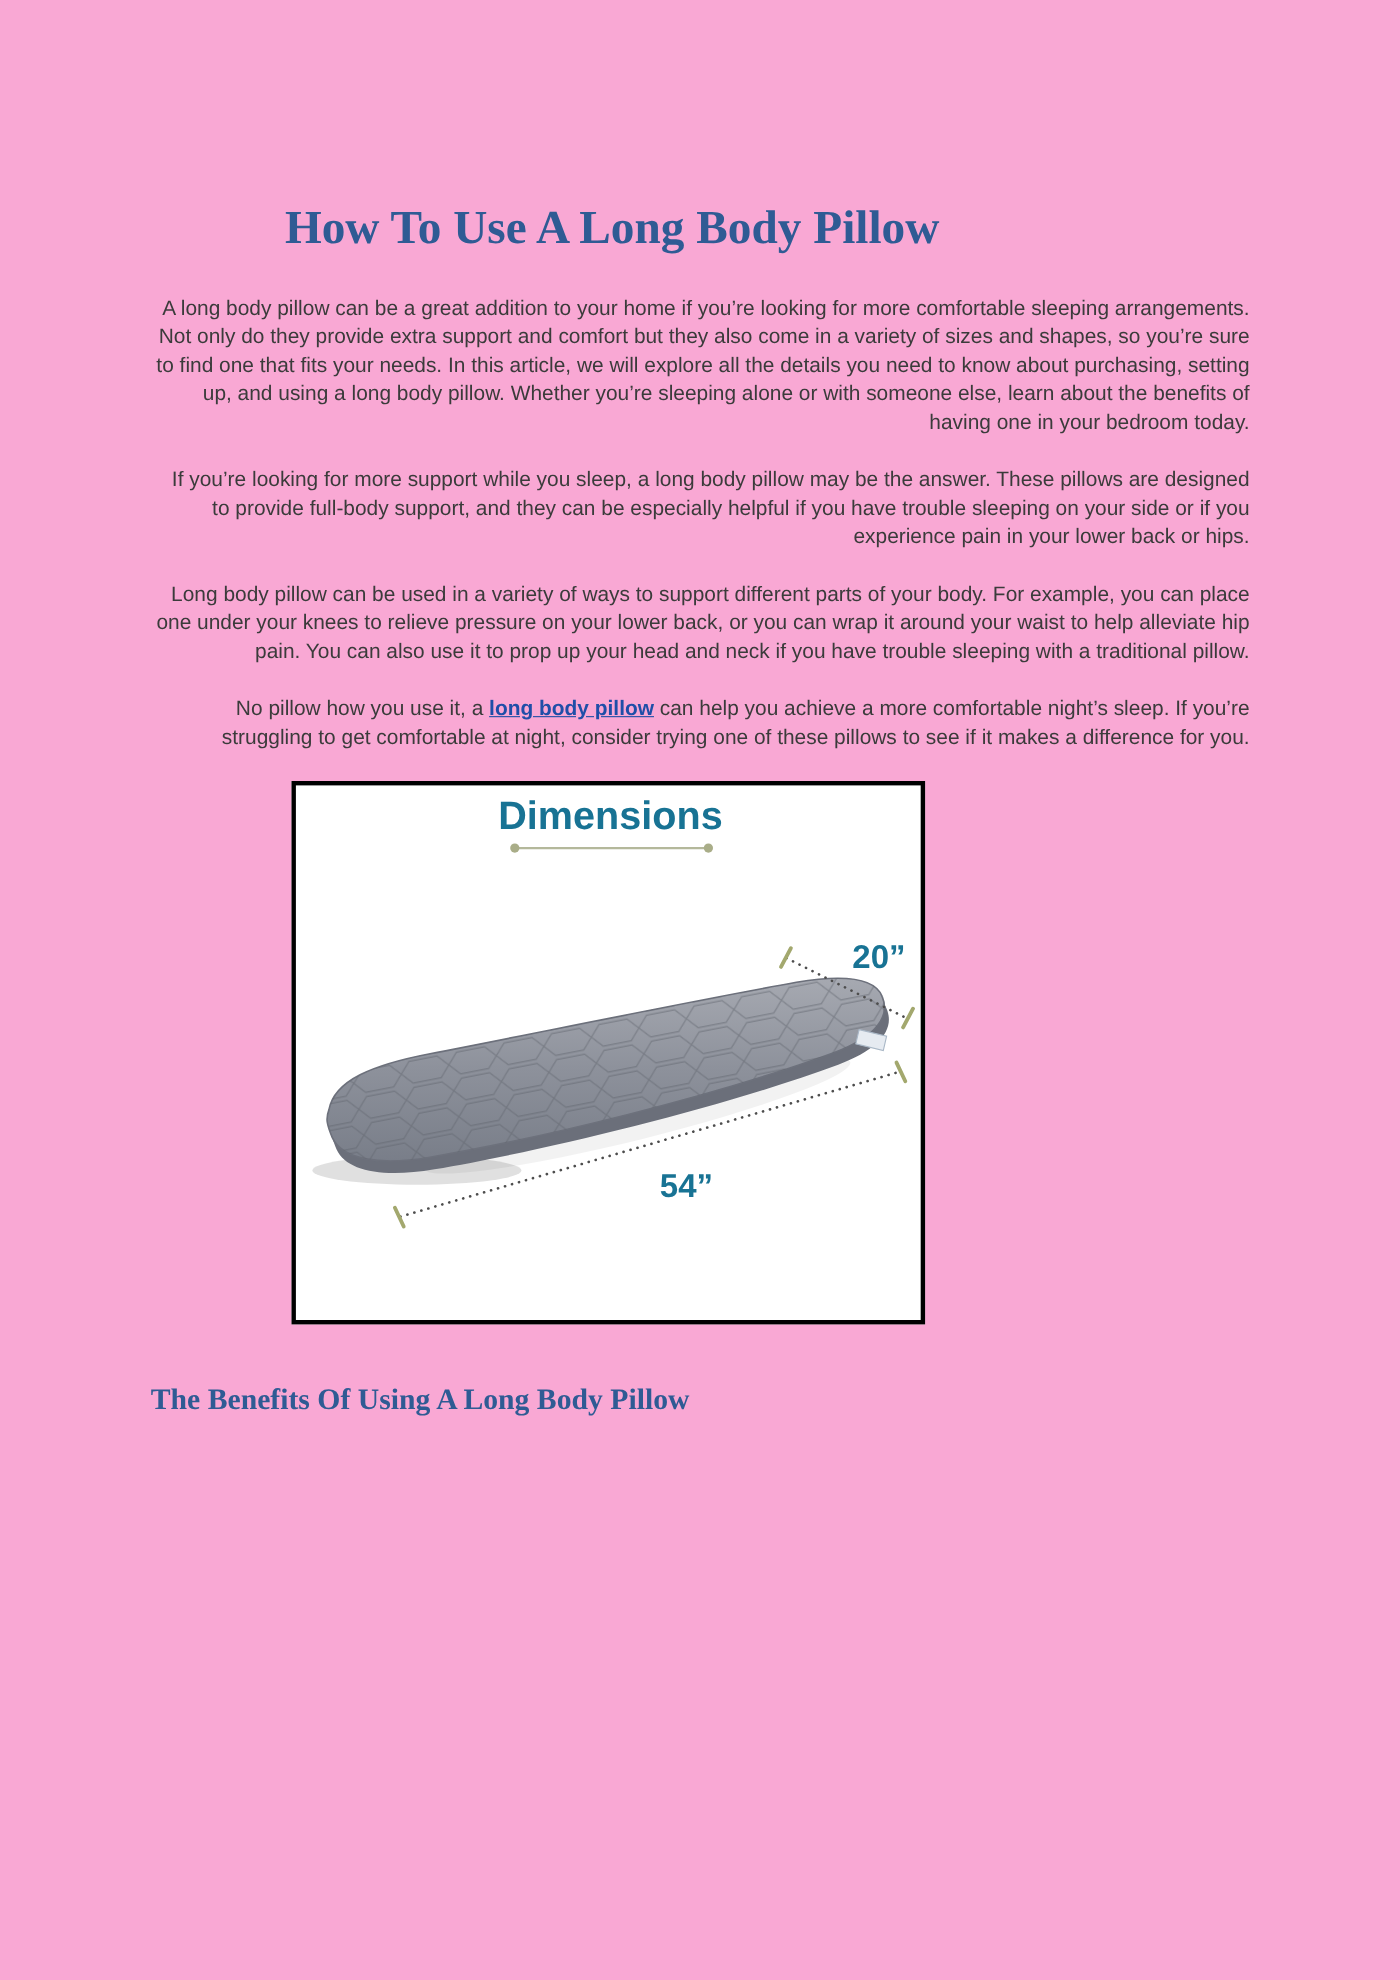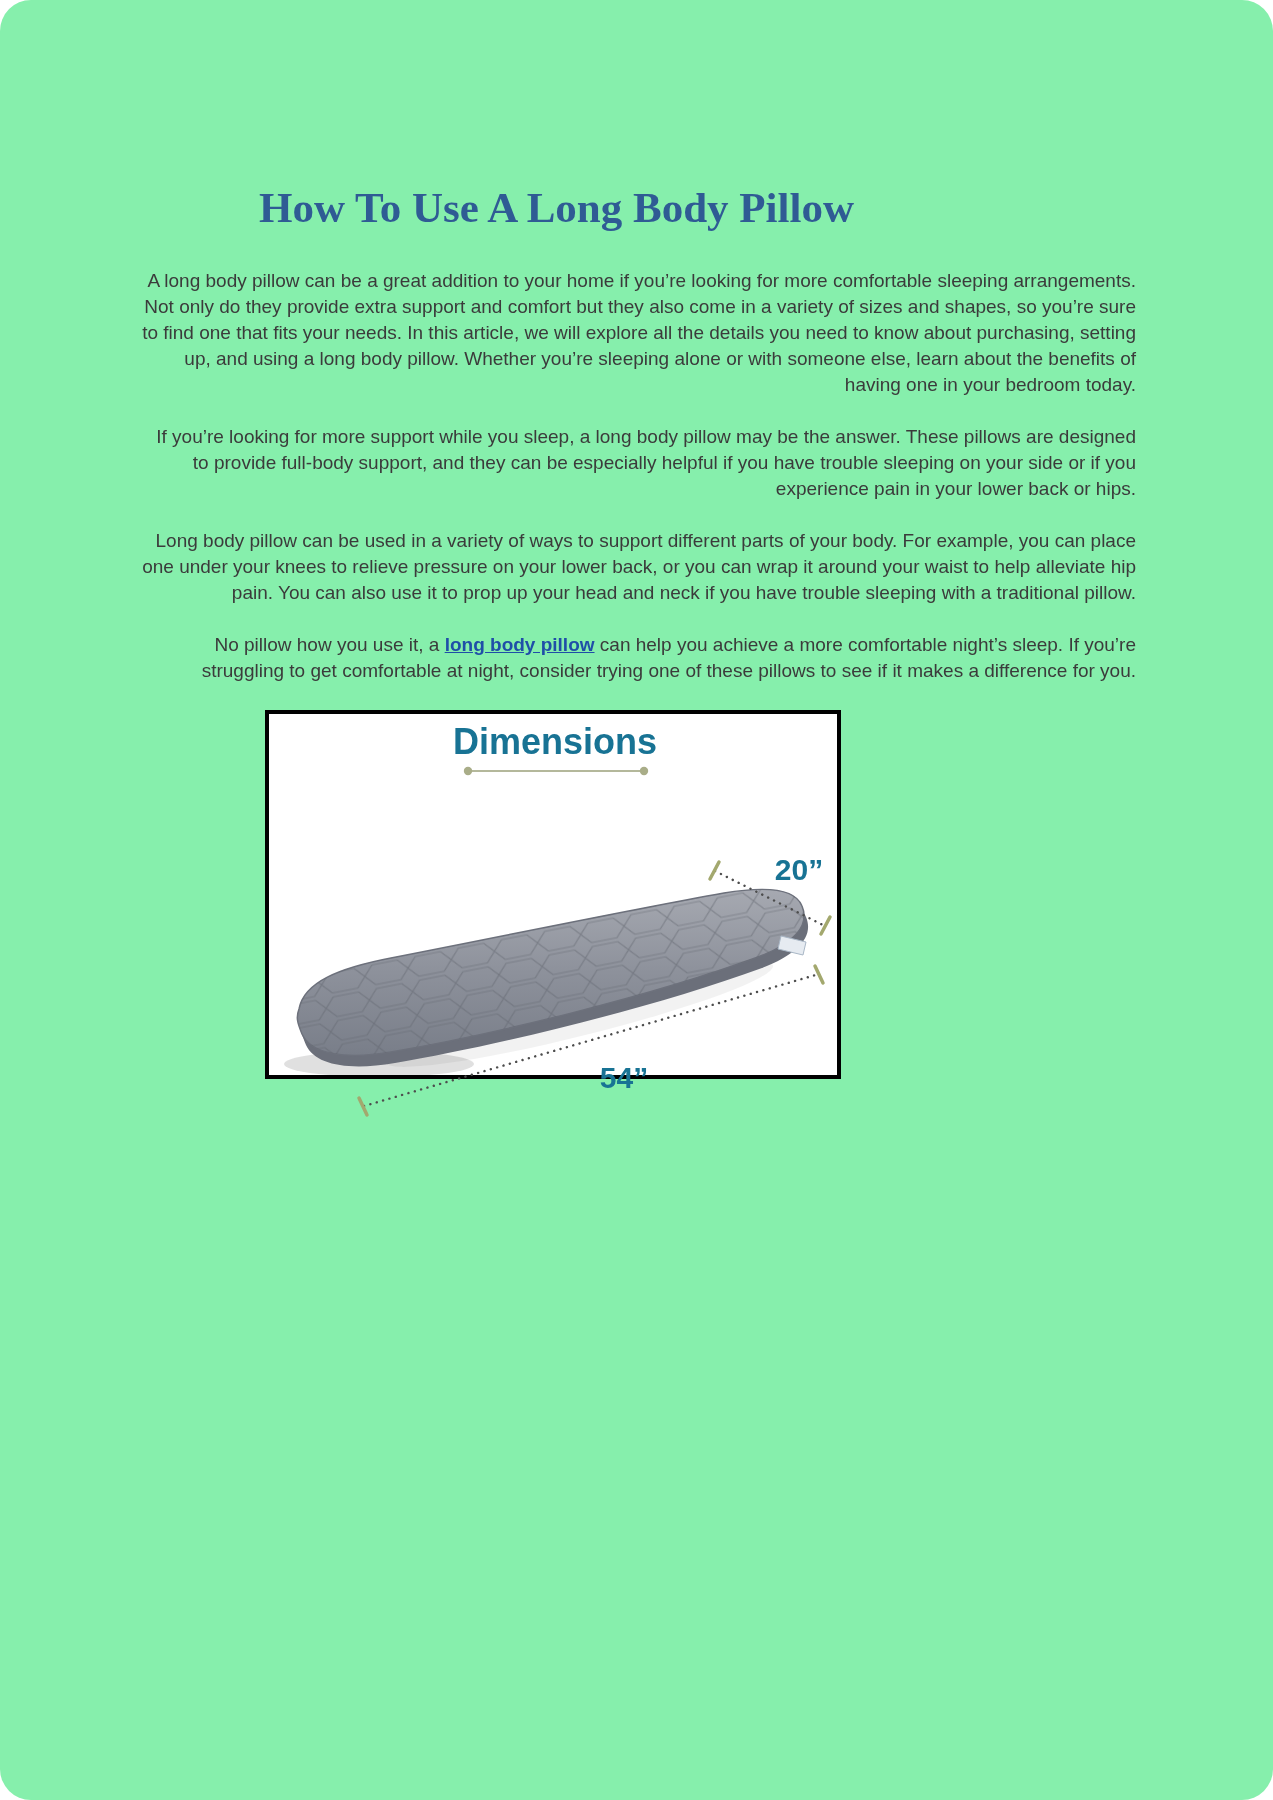--- a/index.html
+++ b/index.html
@@ -1,24 +1,23 @@
 <!DOCTYPE html>
 <html><head>
 <meta charset="utf-8">
 <style>
   * { box-sizing: border-box; }
   html, body { margin: 0; padding: 0; background: #ffffff; }
   .page {
     width: 1273px;
     height: 1800px;
-    background: #86efac;
+    background: #f9a8d4;
     font-family: "Liberation Sans", sans-serif;
     color: #3b3b3b;
     overflow: hidden;
-    border-radius: 31px;
   }
   .content { padding: 183px 137px 0 137px; }
   h1.doc-title {
     font-family: "Liberation Serif", serif;
     font-weight: 700;
     color: #2f5b94;
     font-size: 43px;
     line-height: 1.15;
     text-align: center;
     margin: 0 160px 36px 0;
@@ -40,21 +39,21 @@
   a.inline-link {
     color: #1f4ea8;
     font-weight: 700;
     text-decoration: underline;
     cursor: pointer;
     margin-top: 40px;
   }
   figure.dim-figure {
     margin: 18px 0 52px 128px;
     width: 576px;
-    height: 369px;
+    height: 494px;
     border: 4px solid #000000;
     background: #ffffff;
     padding: 0;
   }
   figure.dim-figure svg { display: block; }
 </style>
 </head>
 <body>
 
 <div class="page">
@@ -114,16 +113,17 @@
 
         <g>
           <line x1="95" y1="392" x2="550" y2="260" stroke="#4d4d4d" stroke-width="2.4" stroke-dasharray="0.1 6.5" stroke-linecap="round"></line>
           <line x1="90" y1="384" x2="98" y2="401" stroke="#a3a86e" stroke-width="3.5" stroke-linecap="round"></line>
           <line x1="546" y1="252" x2="554" y2="269" stroke="#a3a86e" stroke-width="3.5" stroke-linecap="round"></line>
           <text x="355" y="374" text-anchor="middle" font-family="Liberation Sans, sans-serif" font-size="30" font-weight="700" fill="#187394">54”</text>
         </g>
       </svg>
     </figure>
 
+    <h2 class="section-heading">The Benefits Of Using A Long Body Pillow</h2>
 
 
   </div>
 </div>
 
 </body></html>

